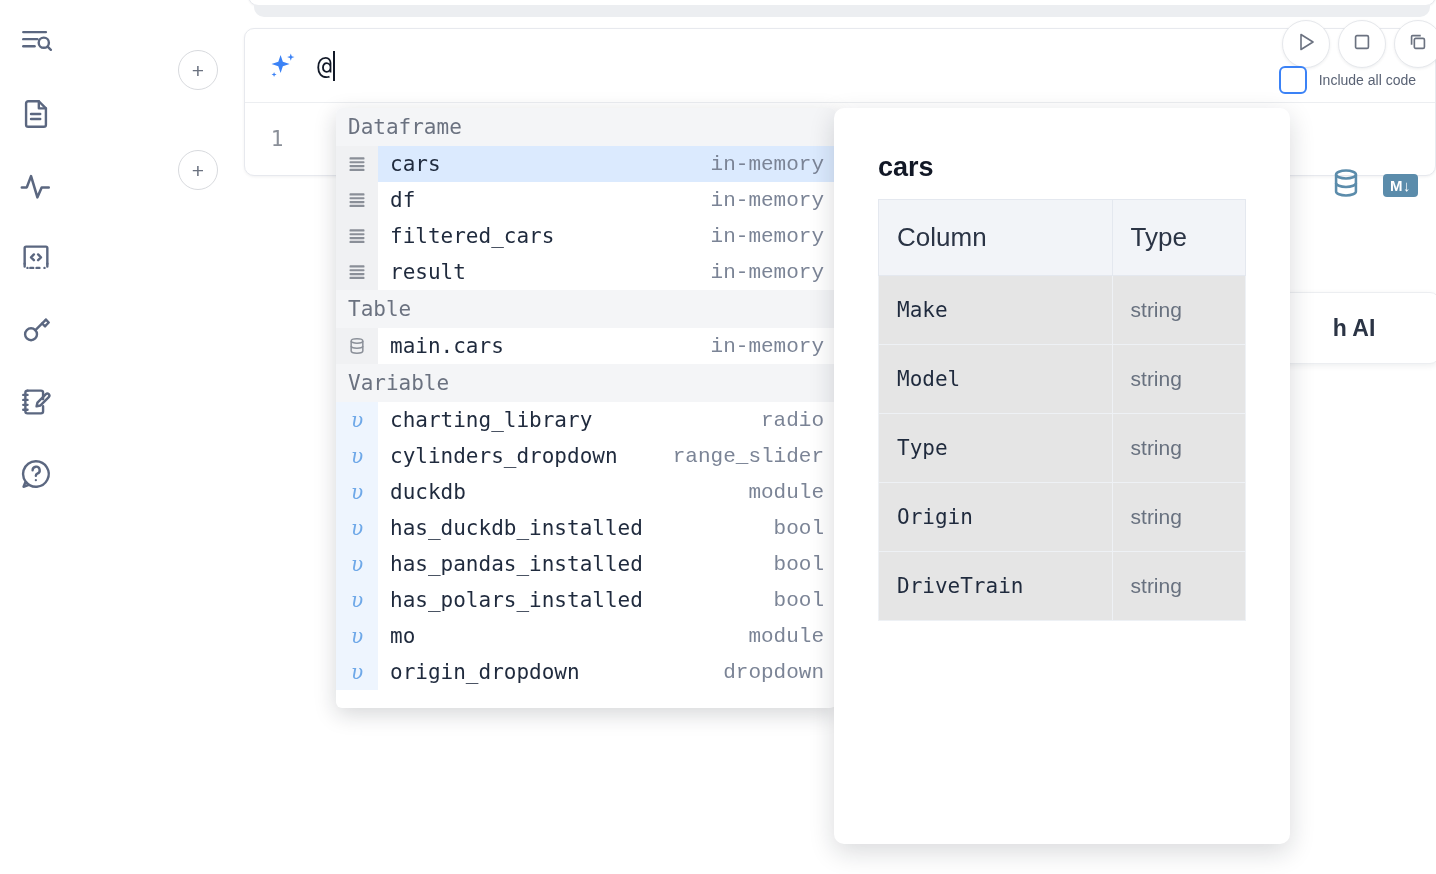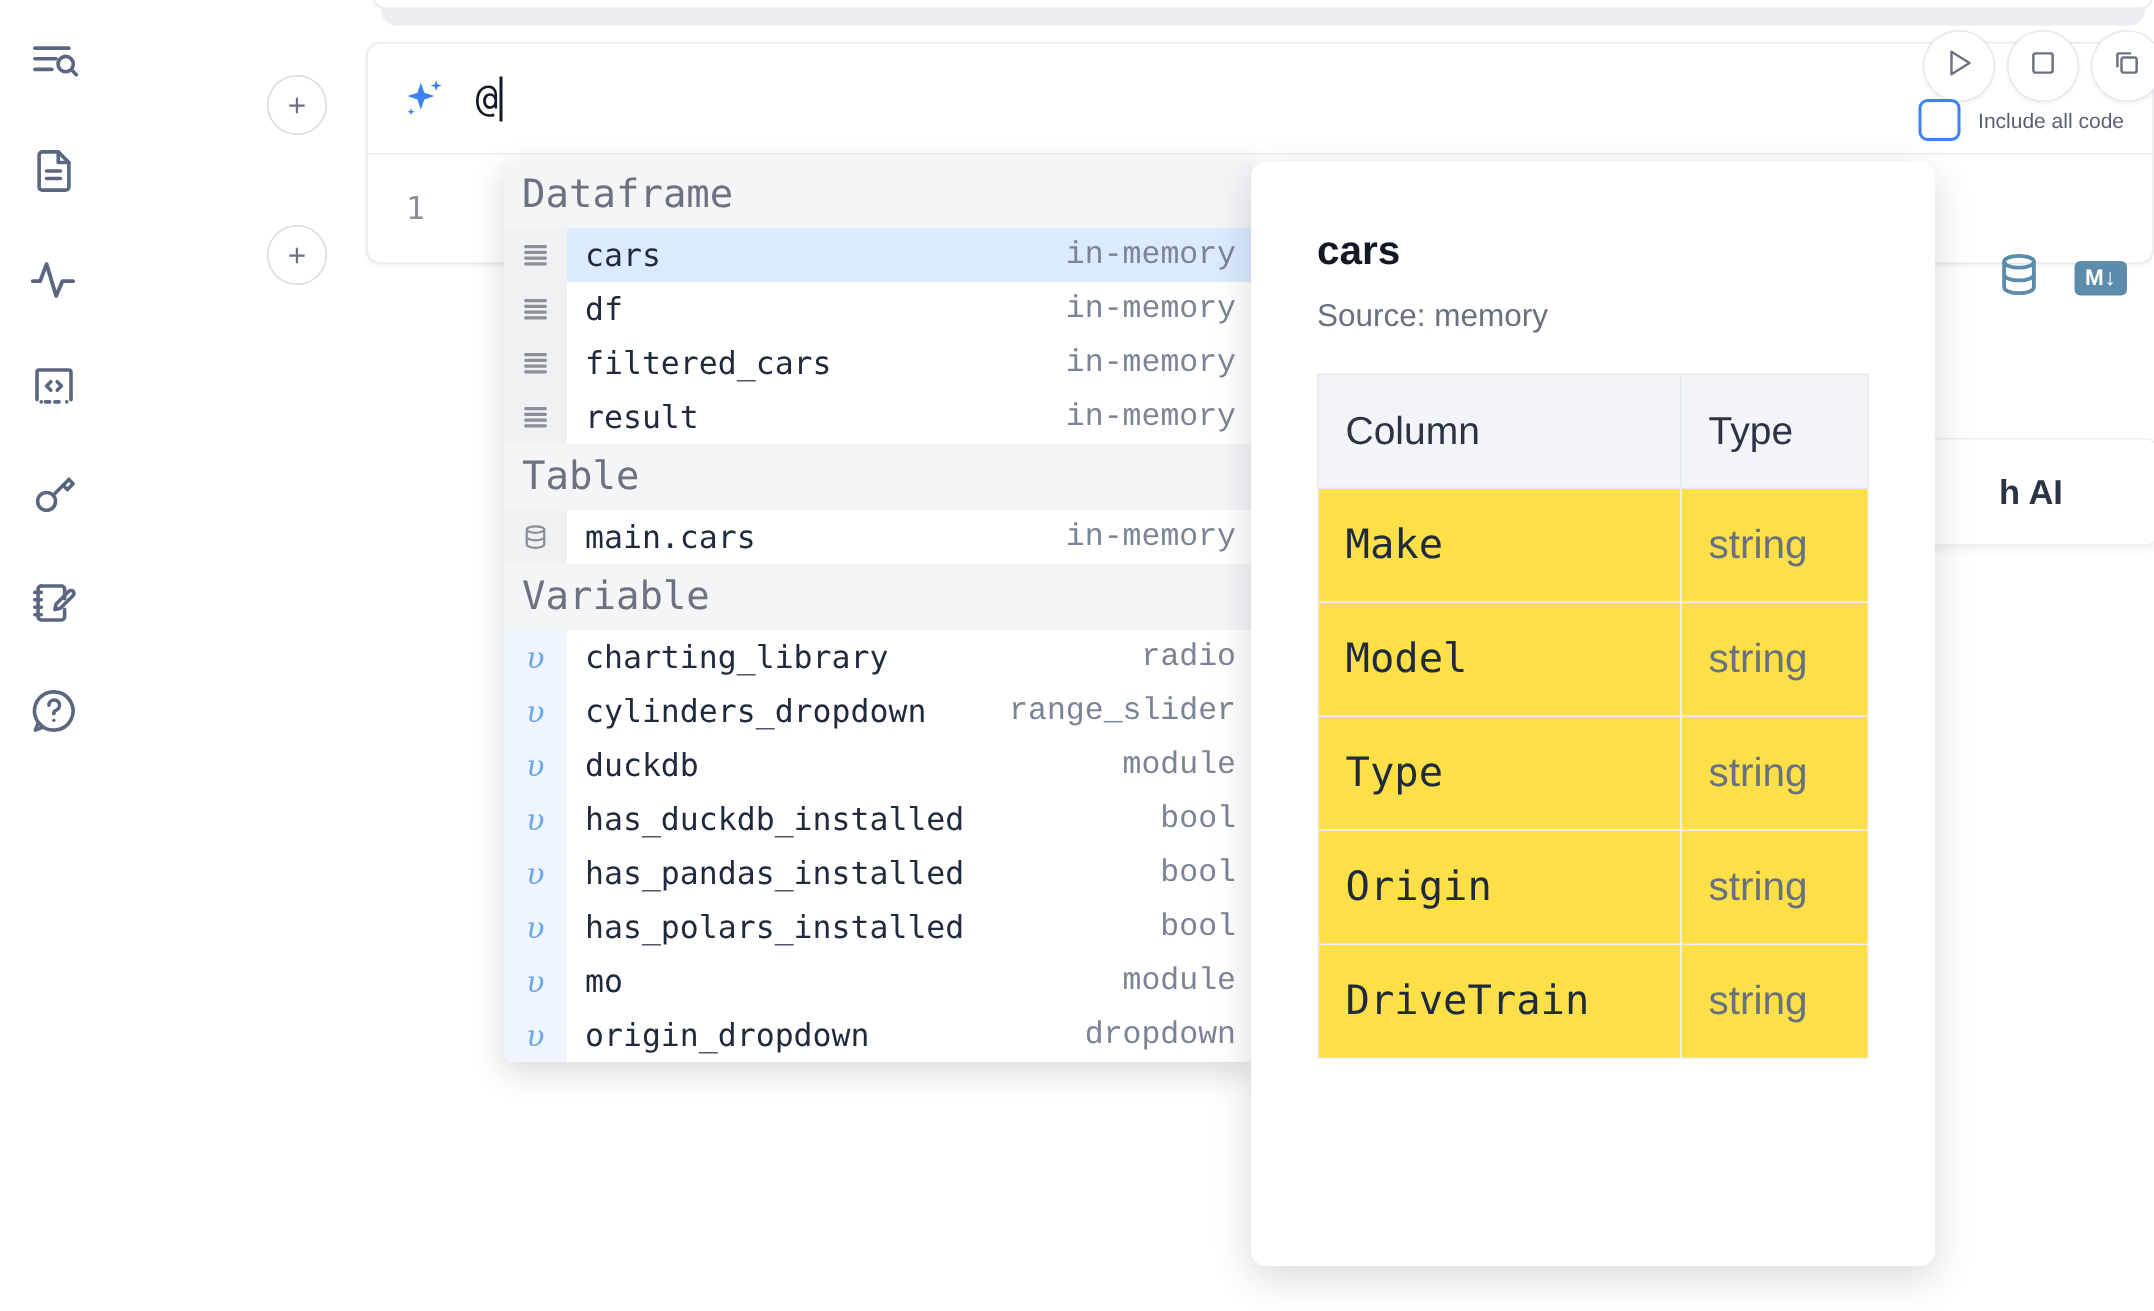--- a/index.html
+++ b/index.html
@@ -145,21 +145,21 @@
     width: 500px; height: 600px;
     background: #ffffff;
     border-radius: 6px;
     box-shadow: 0 6px 22px rgba(20,25,40,.18);
     overflow: hidden;
     z-index: 20;
   }
   .ac-group {
     background: #f4f5f7;
     font-family: "DejaVu Sans Mono", monospace;
-    font-size: 26px; color: #6b7280;
+    font-size: 21px; color: #6b7280;
     padding: 7px 0 7px 12px;
   }
   .ac-item {
     display: flex; align-items: center;
     height: 36px; cursor: pointer;
     font-family: "DejaVu Sans Mono", monospace;
     font-size: 21px;
   }
   .ac-item.sel .ac-label, .ac-item.sel .ac-kind { background: #dbeafe; }
   .ac-gutter {
@@ -205,23 +205,23 @@
     margin-bottom: 40px;
   }
   .pv-table { width: 100%; border-collapse: collapse; }
   .pv-table th {
     background: #f2f4f8; text-align: left;
     font-size: 26px; font-weight: normal; color: #2b3445;
     padding: 22px 18px;
     border: 1px solid #e4e8ef;
   }
   .pv-table td {
-    padding: 22px 18px; font-size: 27px;
+    padding: 22px 18px; font-size: 21px;
     border: 1px solid #eef1f5;
-    background: #fde047;
+    background: #e5e5e5;
   }
   .pv-col {
     font-family: "DejaVu Sans Mono", monospace; color: #1f2a3d;
   }
   .pv-type { color: #68717f; }
 </style>
 </head>
 <body>
 
 <div class="app">
@@ -509,21 +509,20 @@
         <div class="ac-gutter">υ</div>
         <div class="ac-body">
           <span class="ac-name">origin_dropdown</span>
           <span class="ac-kind">dropdown</span>
         </div>
       </div>
     </div>
 
   <div class="preview">
     <div class="pv-title">cars</div>
-    <div class="pv-source">Source: memory</div>
     <table class="pv-table">
       <thead>
         <tr>
           <th>Column</th>
           <th>Type</th>
         </tr>
       </thead>
       <tbody id="pv-body">
           <tr>
             <td class="pv-col">Make</td>

